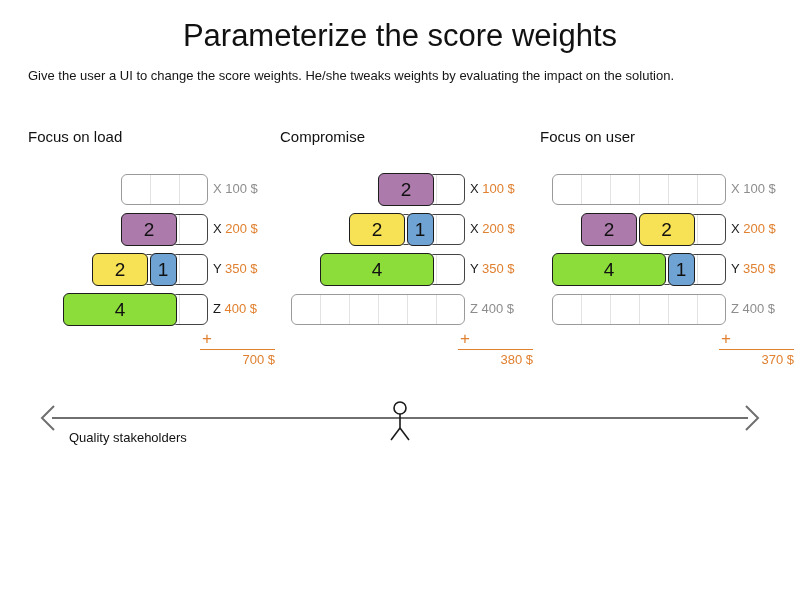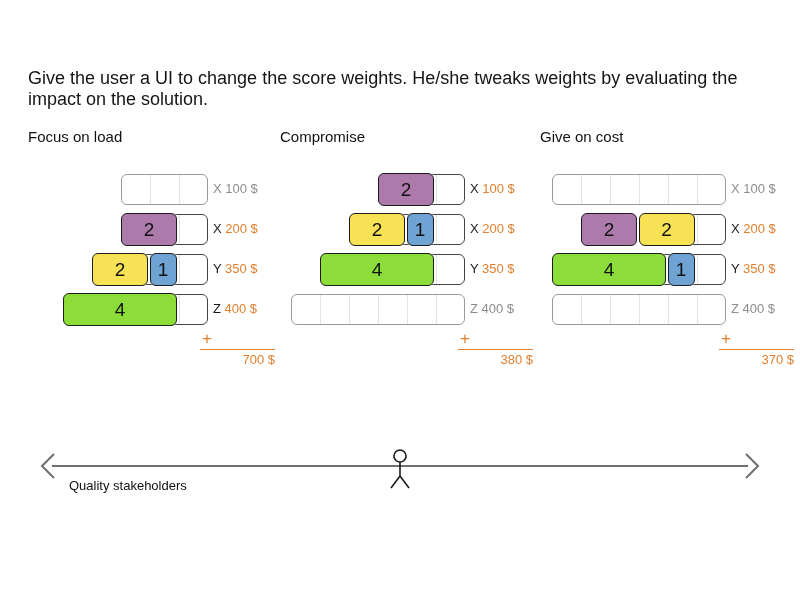--- a/index.html
+++ b/index.html
@@ -9,21 +9,21 @@
     color:#1a1a1a;overflow:hidden;position:relative;
   }
   #stage{position:relative;width:800px;height:600px;}
 
   .title{
     position:absolute;top:18px;left:0;width:800px;text-align:center;
     font-size:31px;font-weight:400;color:#111;letter-spacing:0px;
   }
   .subtitle{
     position:absolute;top:68px;left:28px;width:760px;
-    font-size:18px;font-weight:400;color:#151515;
+    font-size:13px;font-weight:400;color:#151515;
   }
 
   .col{position:absolute;top:128px;}
   .col-title{
     position:absolute;top:0;width:100%;
     font-size:15px;color:#111;
   }
 
   .rows{position:absolute;top:42px;left:0;}
   .row{
@@ -73,38 +73,39 @@
   .sum .plus{
     display:block;font-size:17px;line-height:14px;text-align:left;
     padding-left:2px;
   }
   .sum .bar{
     display:block;border-bottom:1.6px solid #E08030;margin-top:3px;width:100%;
   }
   .sum .tot{display:block;font-size:13px;margin-top:2px;text-align:right;}
 
   
-  .spectrum{position:absolute;left:0;top:0;width:800px;height:120px;margin-top:48px;}
+  .spectrum{position:absolute;left:0;top:0;width:800px;height:120px;}
   .axisline{
     position:absolute;left:52px;top:417px;width:696px;height:2px;background:#6f6f6f;
   }
   .arrowhead{position:absolute;top:405px;width:16px;height:26px;}
   .arrowhead svg{display:block;}
   .endlabel{position:absolute;top:430px;font-size:13px;color:#111;white-space:nowrap;}
   .figure{position:absolute;left:382px;top:400px;width:36px;height:42px;}
   .figcap{
     position:absolute;top:450px;left:300px;width:200px;text-align:center;
     font-size:13px;color:#111;line-height:19px;
   }
 </style>
 </head>
 <body>
 
 <div id="stage">
 
+  <div class="title">Parameterize the score weights</div>
   <div class="subtitle">Give the user a UI to change the score weights. He/she tweaks weights by evaluating the impact on the solution.</div>
 
   <div id="columns-host">
       <div class="col" style="left: 28px; width: 250px;">
         <div class="col-title">Focus on load</div>
         <div class="rows">
           <div class="row">
             <div class="track" style="left: 93px; width: 87px;">
               <div class="cells">
                 <div class="cell" style="width: 29px;"></div>
@@ -218,21 +219,21 @@
             <div class="rowlabel" style="left: 190px;"><span class="rl-key muted">Z </span><span class="rl-cost muted">400 $</span></div>
           </div>
         </div>
         <div class="sum" style="left: 178px; top: 204px; width: 75px;">
           <span class="plus">+</span>
           <span class="bar"></span>
           <span class="tot">380 $</span>
         </div>
       </div>
       <div class="col" style="left: 540px; width: 250px;">
-        <div class="col-title">Give on cost</div>
+        <div class="col-title">Focus on user</div>
         <div class="rows">
           <div class="row">
             <div class="track" style="left: 12px; width: 174px;">
               <div class="cells">
                 <div class="cell" style="width: 29px;"></div>
                 <div class="cell" style="width: 29px;"></div>
                 <div class="cell" style="width: 29px;"></div>
                 <div class="cell" style="width: 29px;"></div>
                 <div class="cell" style="width: 29px;"></div>
                 <div class="cell" style="width: 29px;"></div>

